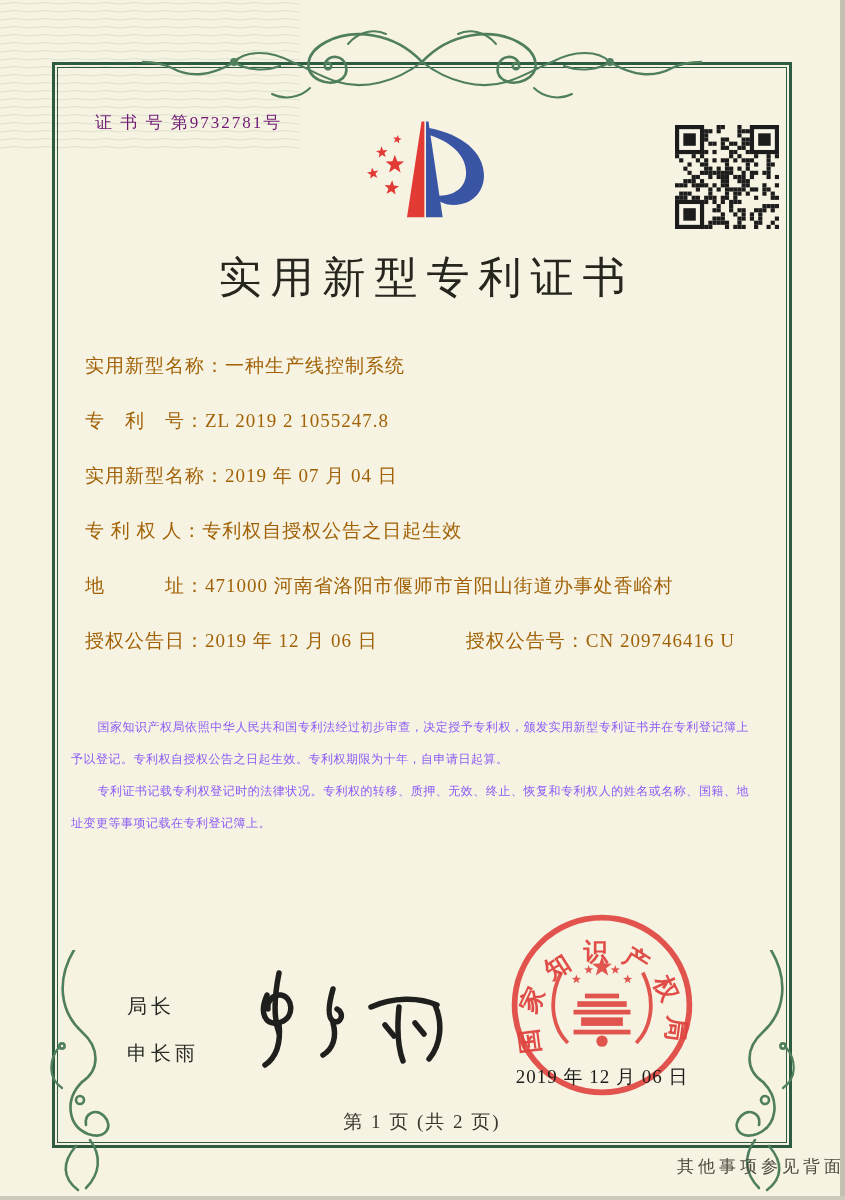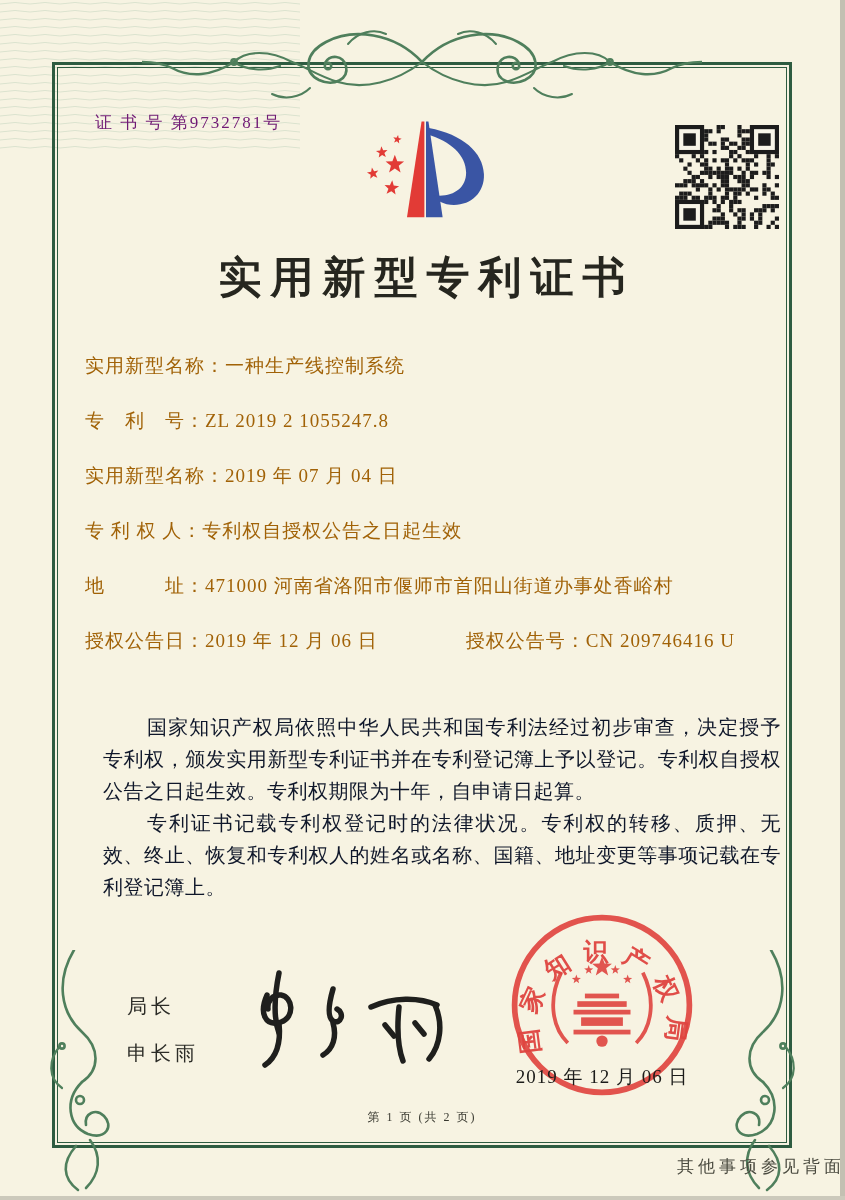--- a/index.html
+++ b/index.html
@@ -19,39 +19,39 @@
   .top-ornament{position:absolute;left:142px;top:10px;width:560px;height:98px;z-index:3}
   .corner-ornament{position:absolute;top:950px;width:110px;height:242px;z-index:3}
   .corner-left{left:16px}
   .corner-right{right:16px;transform:scaleX(-1)}
 
   .cert-no{position:absolute;left:40px;top:46px;font-size:17px;letter-spacing:2px;color:#701a75}
   .logo{position:absolute;left:288px;top:42px;width:162px;height:128px}
   .qr{position:absolute;left:620px;top:60px;width:104px;height:104px}
 
   .title{position:absolute;left:0;top:184px;width:100%;box-sizing:border-box;
-    text-align:center;font-size:43px;font-weight:700;letter-spacing:9px;padding-left:9px;color:#26261f}
+    text-align:center;font-size:43px;font-weight:400;letter-spacing:9px;padding-left:9px;color:#26261f}
 
   .fields{position:absolute;left:30px;top:288px;width:686px;font-size:19px;letter-spacing:1px;color:#a16207}
   .field{height:55px;white-space:nowrap}
   .grant-pair2{display:inline-block;margin-left:88px}
 
-  .paras{position:absolute;left:48px;top:646px;width:678px;font-size:20px;line-height:32px;
-    text-align:justify;color:#0f172a;letter-spacing:.5px}
+  .paras{position:absolute;left:16px;top:646px;width:678px;font-size:12px;line-height:32px;
+    text-align:justify;color:#8b5cf6;letter-spacing:.5px}
   .paras p{margin:0;text-indent:2.2em}
 
   .commissioner{position:absolute;left:72px;top:918px;font-size:20px;letter-spacing:4px;color:#2c2c27;line-height:47px}
   .signature{position:absolute;left:180px;top:896px;width:218px;height:112px}
 
   .seal{position:absolute;left:452px;top:845px;width:190px;height:190px}
   .seal svg{position:absolute;inset:0}
   .seal-date{position:absolute;left:0;bottom:10px;width:100%;text-align:center;
     font-size:19px;letter-spacing:1px;color:#1c1c1a;z-index:2}
 
-  .page-no{position:absolute;left:0;top:1044px;width:100%;text-align:center;font-size:12px;letter-spacing:2px;color:#38382f}
+  .page-no{position:absolute;left:0;top:1044px;width:100%;text-align:center;font-size:19px;letter-spacing:2px;color:#38382f}
   .back-note{position:absolute;left:0;top:1155px;width:100%;text-align:right;
     font-size:17px;letter-spacing:4px;color:#4b4b40;z-index:3}
 
   .orn path,.orn circle{fill:none;stroke:var(--ornament_green,#4f7f5c);stroke-linecap:round}
   .sig path{fill:none;stroke:#1f1f1d;stroke-width:5.5;stroke-linecap:round;stroke-linejoin:round}
 </style>
 </head>
 <body>
 
 <svg class="waves" id="waves" stroke="#c8d8c2" stroke-width="1" fill="none" opacity="0.6">

